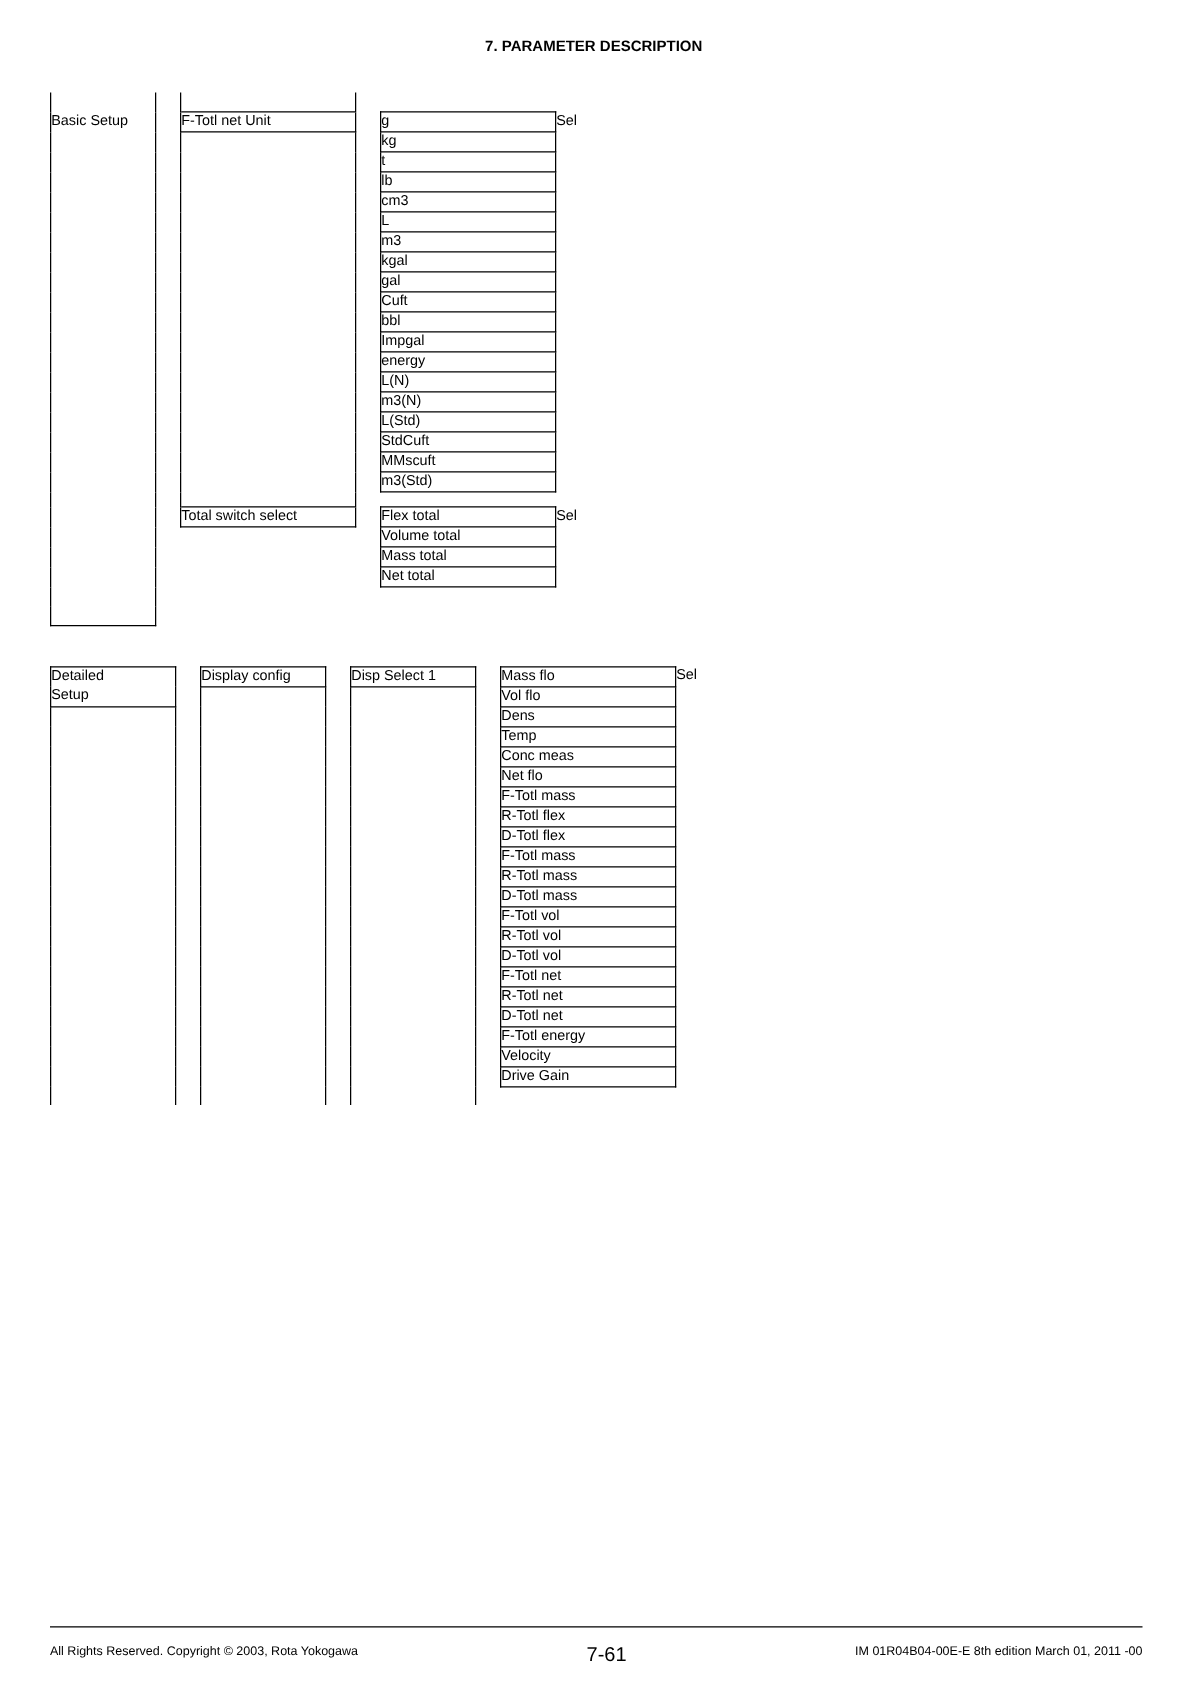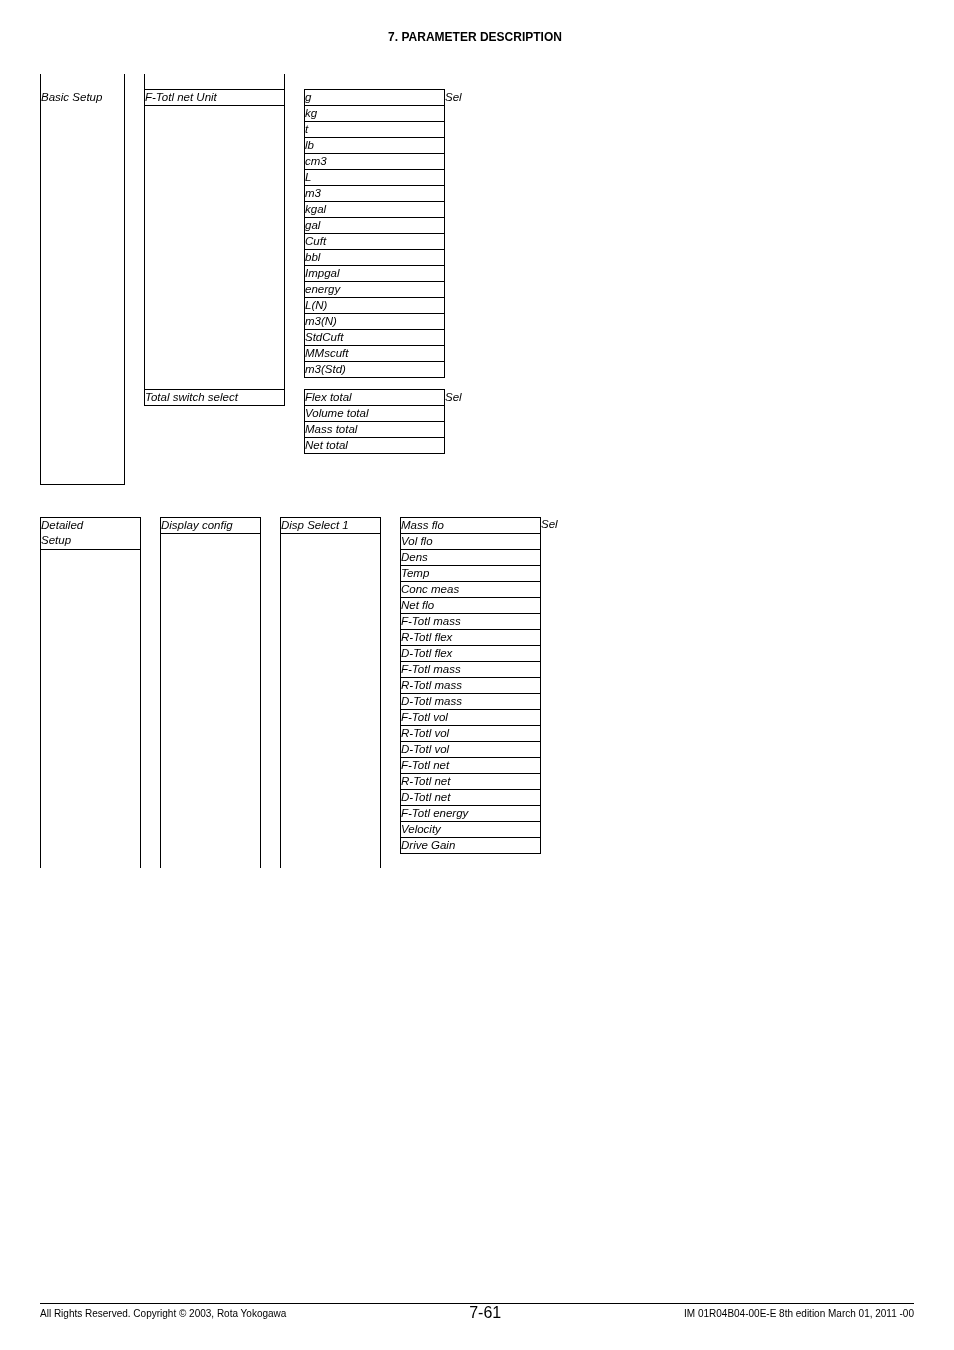--- a/index.html
+++ b/index.html
@@ -14,21 +14,20 @@
   }
   .header-right {
     text-align: center;
     font-weight: bold;
     font-size: 12px;
     margin-bottom: 30px;
     padding-right: 4px;
   }
   .block {
     margin-bottom: 32px;
-    font-style: italic;
   }
   table.tree {
     border-collapse: collapse;
   }
   table.tree td {
     padding: 0;
     vertical-align: top;
     font-size: 11.5px;
     line-height: 15px;
   }
@@ -57,27 +56,27 @@
   }
   .sel {
     text-align: right;
     padding-left: 120px;
     padding-right: 6px;
   }
   
   .footer {
     position: absolute;
     left: 40px; right: 40px;
-    bottom: 28px;
+    bottom: 16px;
     border-top: 1px solid #000;
-    padding-top: 0;
+    padding-top: 14px;
     font-size: 10px;
     display: flex;
     justify-content: space-between;
-    align-items: center;
+    align-items: flex-start;
   }
   .footer .center { font-size: 16px; }
 </style>
 </head>
 <body>
 
 <div class="header-right">7.  PARAMETER DESCRIPTION</div>
 
 <div class="block">
 <table class="tree">
@@ -204,20 +203,28 @@
           <td></td>
           <td class="box">L(N)</td>
           <td></td>
         </tr>
   <tr>
           <td class="pipe"></td>
           <td></td>
           <td class="pipe"></td>
           <td></td>
           <td class="box">m3(N)</td>
+          <td></td>
+        </tr>
+  <tr>
+          <td class="pipe"></td>
+          <td></td>
+          <td class="pipe"></td>
+          <td></td>
+          <td class="box">L(Std)</td>
           <td></td>
         </tr>
   <tr>
           <td class="pipe"></td>
           <td></td>
           <td class="pipe"></td>
           <td></td>
           <td class="box">StdCuft</td>
           <td></td>
         </tr>

